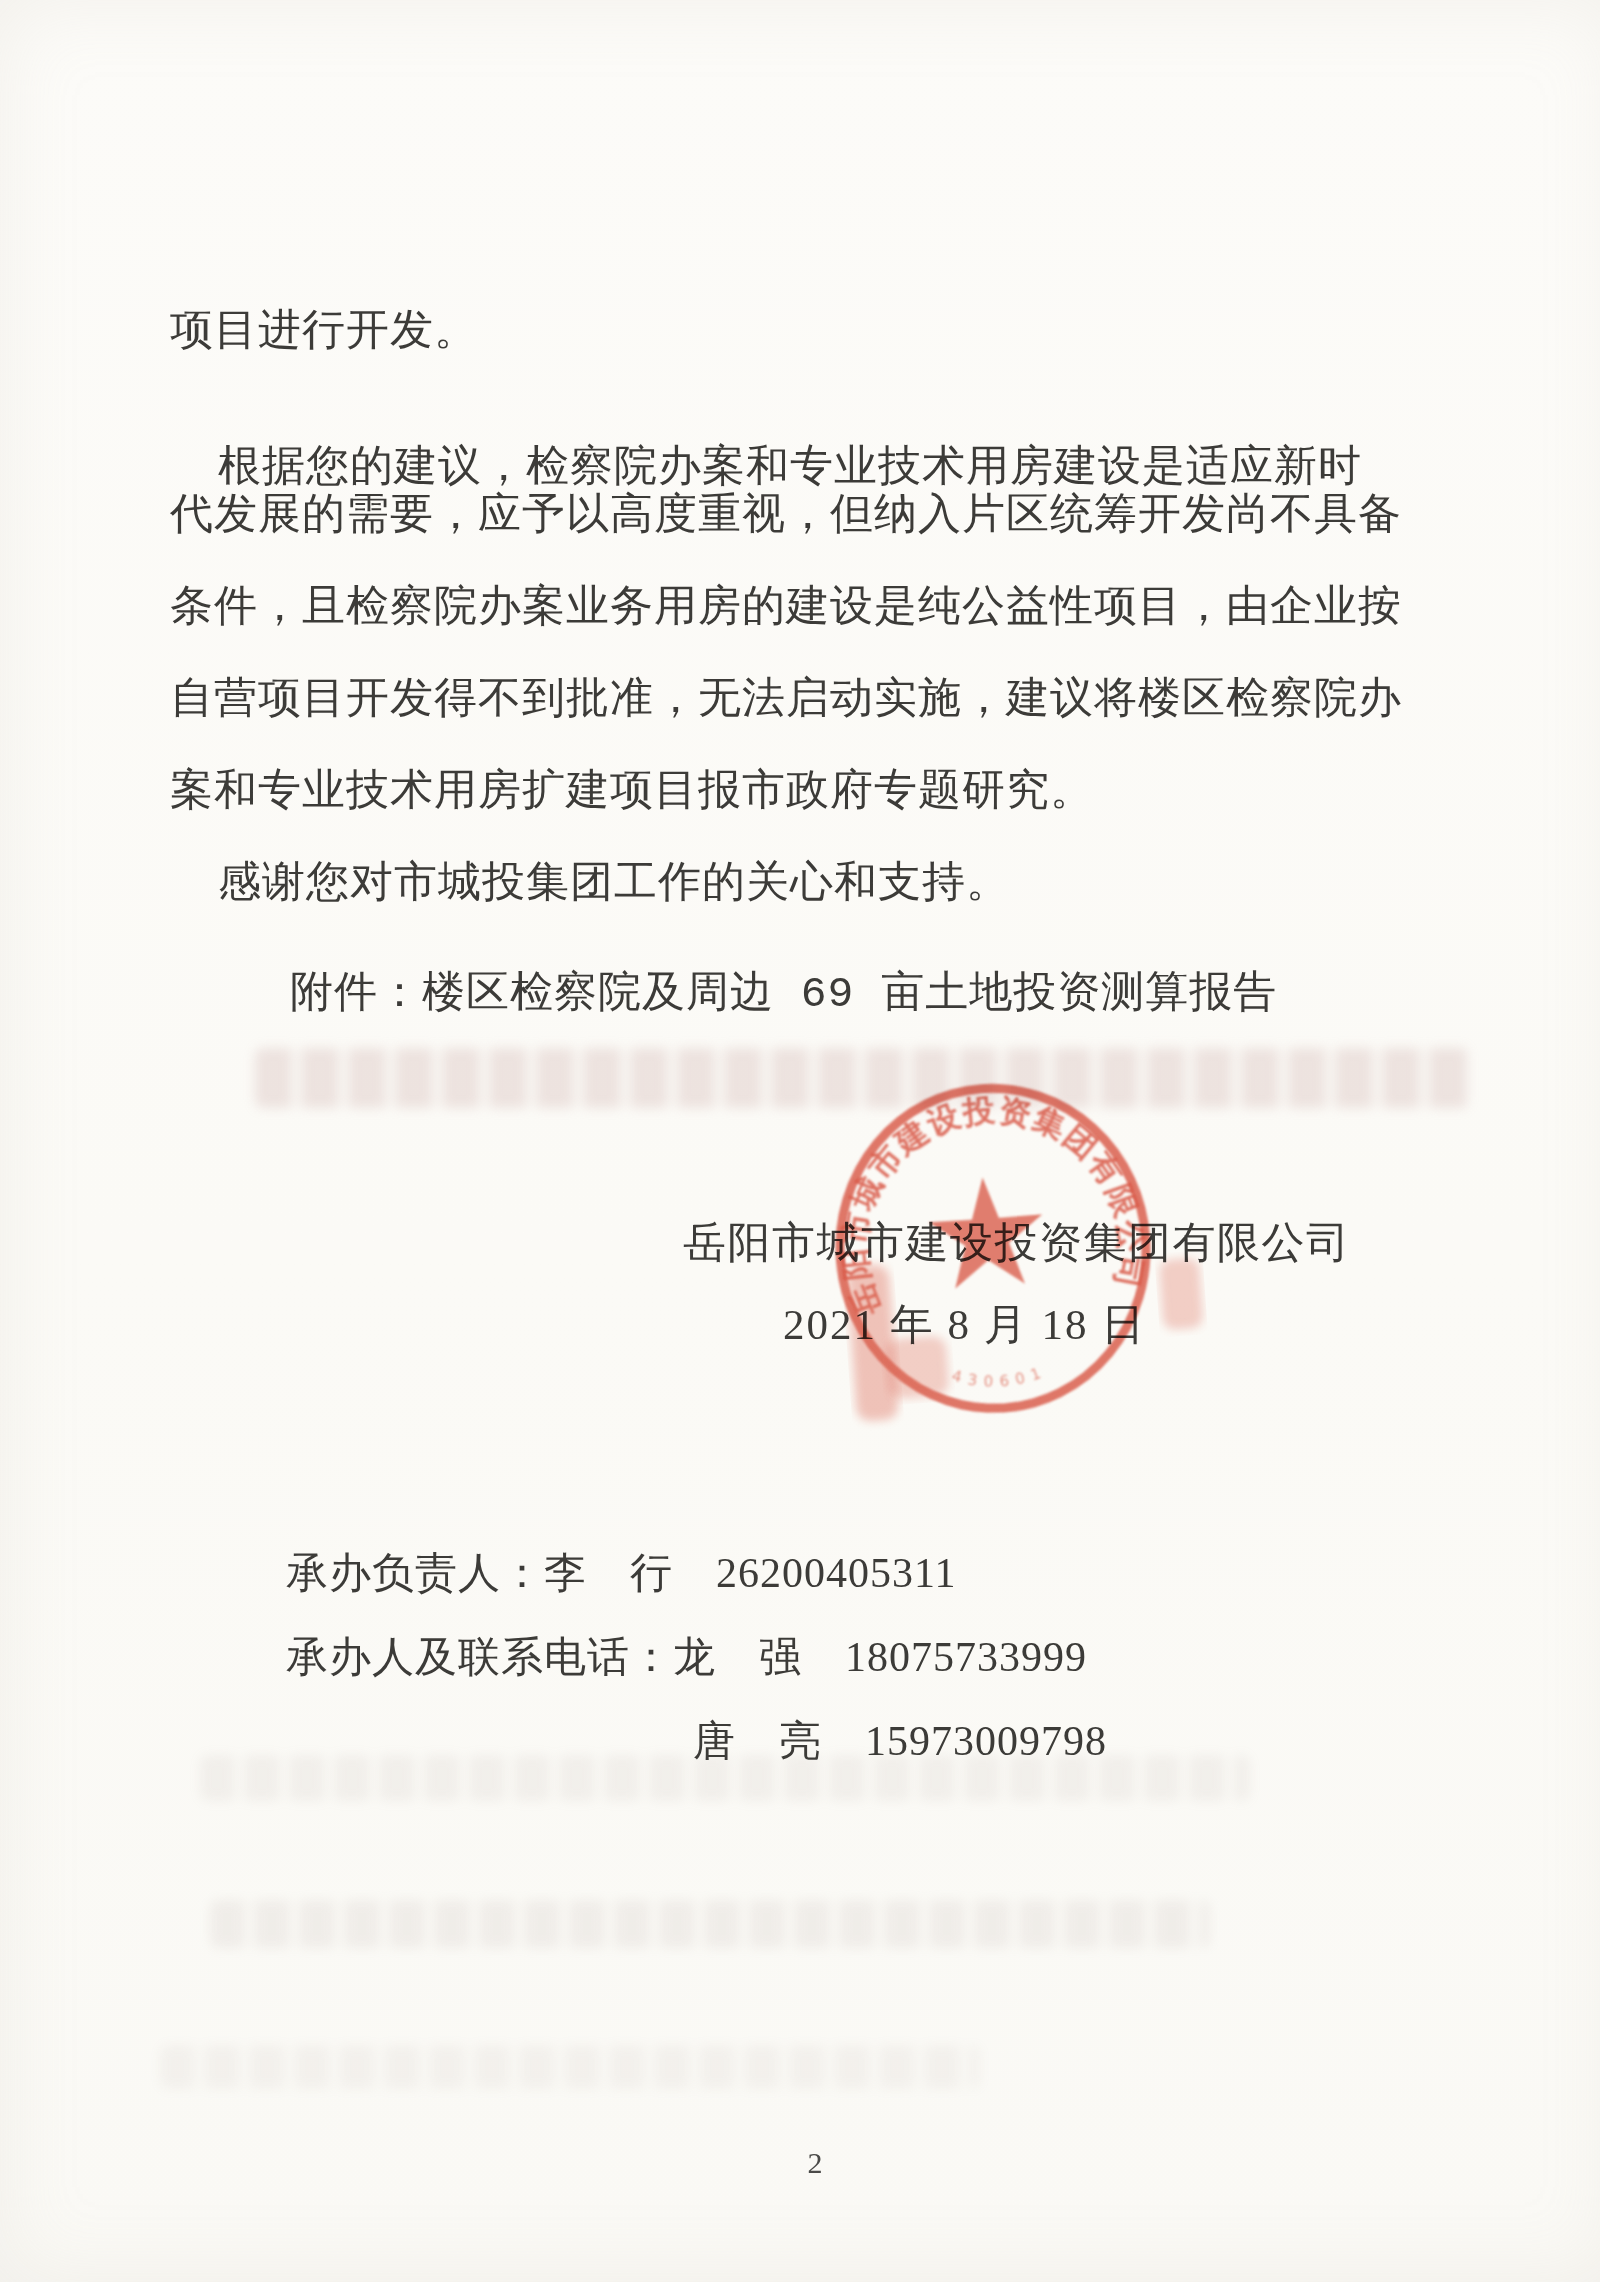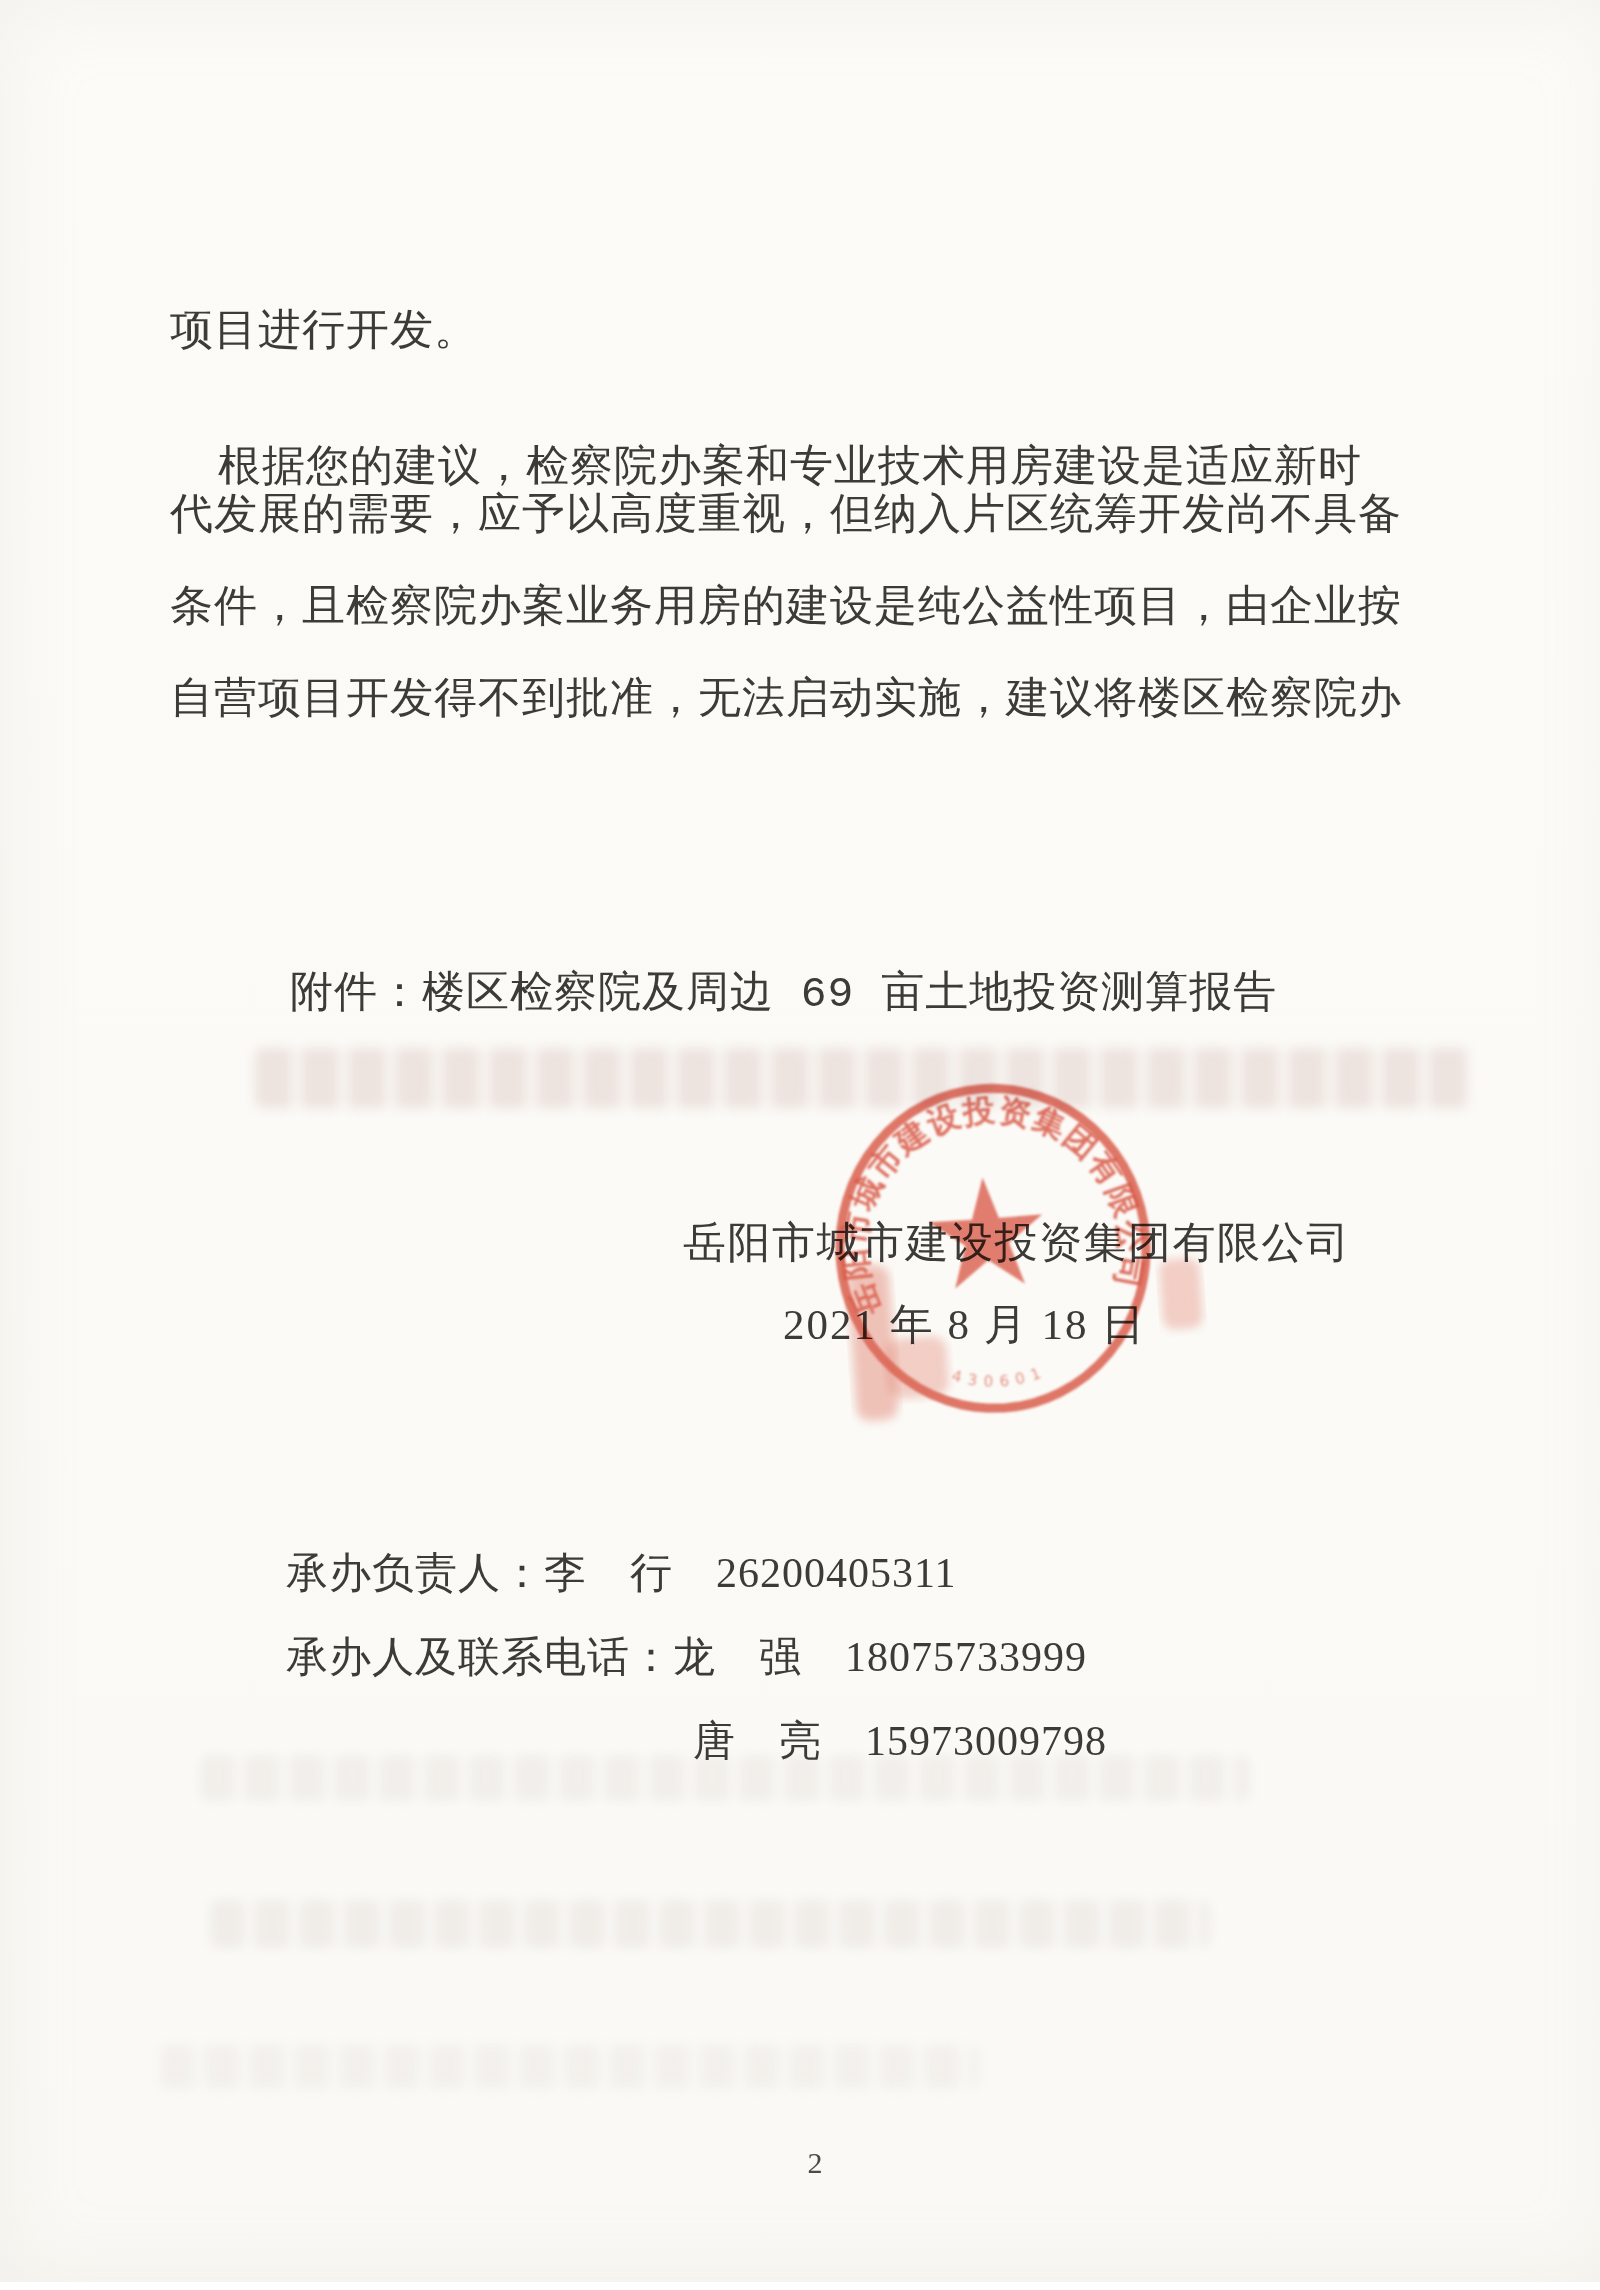--- a/index.html
+++ b/index.html
@@ -77,20 +77,22 @@
 </head>
 <body>
 
 <div class="page">
 
   <div class="line bl0">项目进行开发。</div>
   <div class="line bl1">根据您的建议，检察院办案和专业技术用房建设是适应新时</div>
   <div class="line bl2">代发展的需要，应予以高度重视，但纳入片区统筹开发尚不具备</div>
   <div class="line bl3">条件，且检察院办案业务用房的建设是纯公益性项目，由企业按</div>
   <div class="line bl4">自营项目开发得不到批准，无法启动实施，建议将楼区检察院办</div>
+  <div class="line bl5">案和专业技术用房扩建项目报市政府专题研究。</div>
+  <div class="line bl6">感谢您对市城投集团工作的关心和支持。</div>
 
   <div class="line attach">附件：楼区检察院及周边 69 亩土地投资测算报告</div>
 
   <div class="ghost ghost1"></div>
   <div class="ghost ghost2"></div>
   <div class="ghost ghost3"></div>
   <div class="ghost ghost4"></div>
 
   <div class="line company">岳阳市城市建设投资集团有限公司</div>
   <div class="line dateline">2021 年 8 月 18 日</div>

